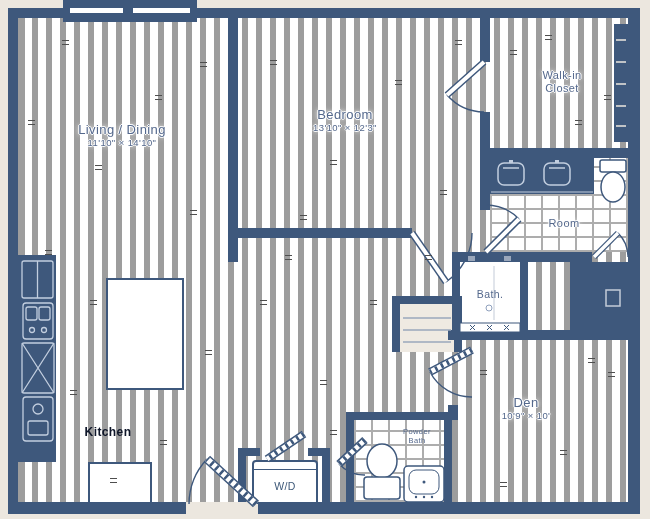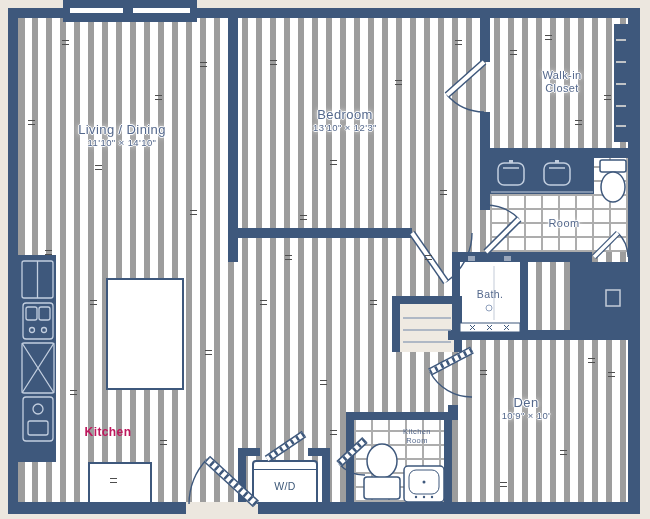--- a/index.html
+++ b/index.html
@@ -219,25 +219,25 @@
   <div class="label halo" style="left:564px;top:223px;font-size:11px;">
     <div>Room</div>
   </div>
   <div class="label" style="left:490px;top:294px;font-size:10.5px;">
     <div>Bath.</div>
   </div>
   <div class="label halo" style="left:526px;top:409px;">
     <div class="room-name">Den</div>
     <div class="room-dims">10'9" × 10'</div>
   </div>
-  <div class="label" style="left:108px;top:433px;font-size:12px;font-weight:600;color:#be185d;">
+  <div class="label" style="left:108px;top:433px;font-size:12px;font-weight:600;color:#0f172a;">
     <div>Kitchen</div>
   </div>
   <div class="label" style="left:417px;top:437px;font-size:7.5px;width:44px;">
-    <div class="wrap">Kitchen Room</div>
+    <div class="wrap">Powder Bath</div>
   </div>
   <div class="label" style="left:285px;top:486px;font-size:10.5px;color:#3D5878;">
     <div>W/D</div>
   </div>
 
 <div class="tick" style="left: 62px; top: 40px;"></div>
     <div class="tick" style="left: 155px; top: 95px;"></div>
     <div class="tick" style="left: 95px; top: 165px;"></div>
     <div class="tick" style="left: 190px; top: 210px;"></div>
     <div class="tick" style="left: 45px; top: 250px;"></div>

